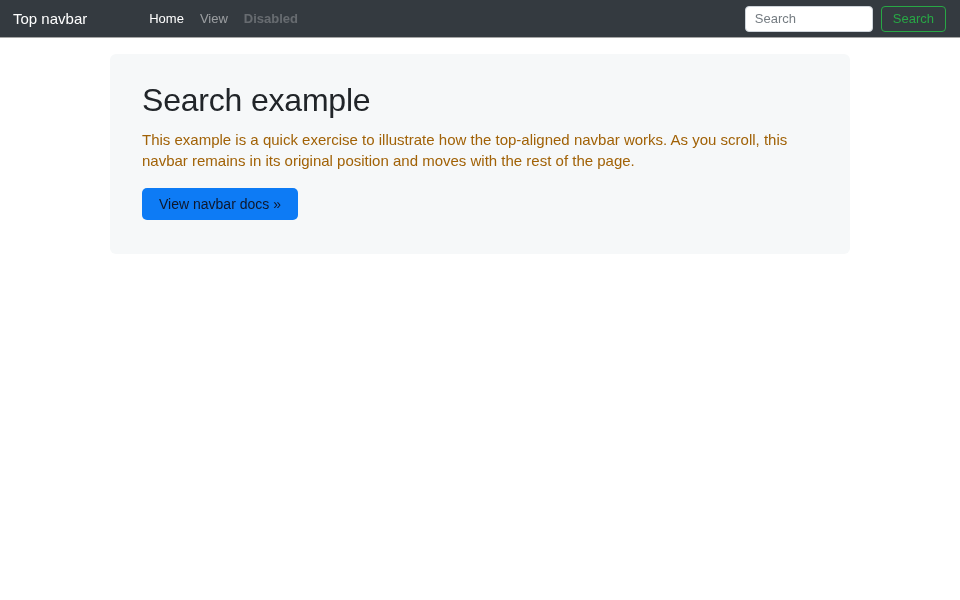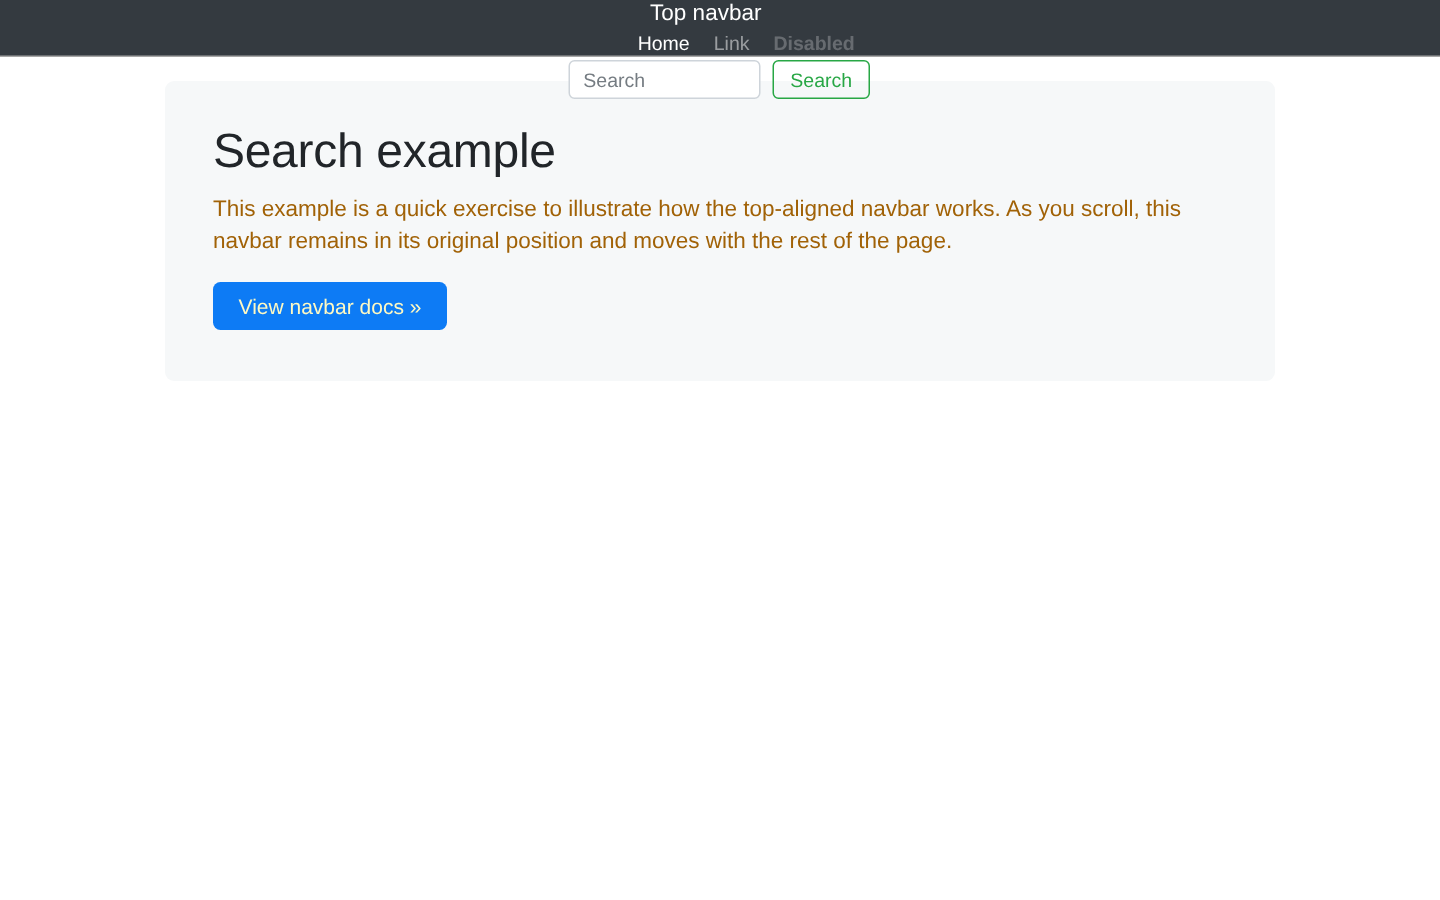--- a/index.html
+++ b/index.html
@@ -13,21 +13,20 @@
   
   .navbar {
     position: relative;
     width: 100%;
     height: 37px;
     background: #343a40;
     display: flex;
     align-items: center;
     padding: 0 14px 0 13px;
     box-shadow: 0 1px 0 rgba(0,0,0,.35);
-    flex-direction: column;
   }
   .navbar-brand {
     color: #ffffff;
     font-size: 15px;
     text-decoration: none;
     margin-right: 18px;
     white-space: nowrap;
     cursor: pointer;
   }
   .navbar-nav {
@@ -102,39 +101,39 @@
     line-height: 21px;
     color: #a16207;
     margin-bottom: 17px;
     max-width: 690px;
   }
   .cta-btn {
     display: inline-block;
     background: #0d7bf5;
     border: none;
     border-radius: 5px;
-    color: #fef9c3;
+    color: #0f172a;
     font-size: 14px;
     font-family: "Liberation Sans", sans-serif;
     padding: 8px 17px;
     cursor: pointer;
   }
 </style>
 </head>
 <body>
 
 <nav class="navbar">
   <a class="navbar-brand">Top navbar</a>
 
   <ul class="navbar-nav">
     <li>
       <a class="nav-link active">Home</a>
     </li>
     <li>
-      <a class="nav-link normal">Link</a>
+      <a class="nav-link normal">View</a>
     </li>
     <li>
       <a class="nav-link disabled">Disabled</a>
     </li>
   </ul>
 
   <div class="navbar-spacer"></div>
 
   <form class="search-form">
     <input class="search-input" type="text" placeholder="Search" style="">

